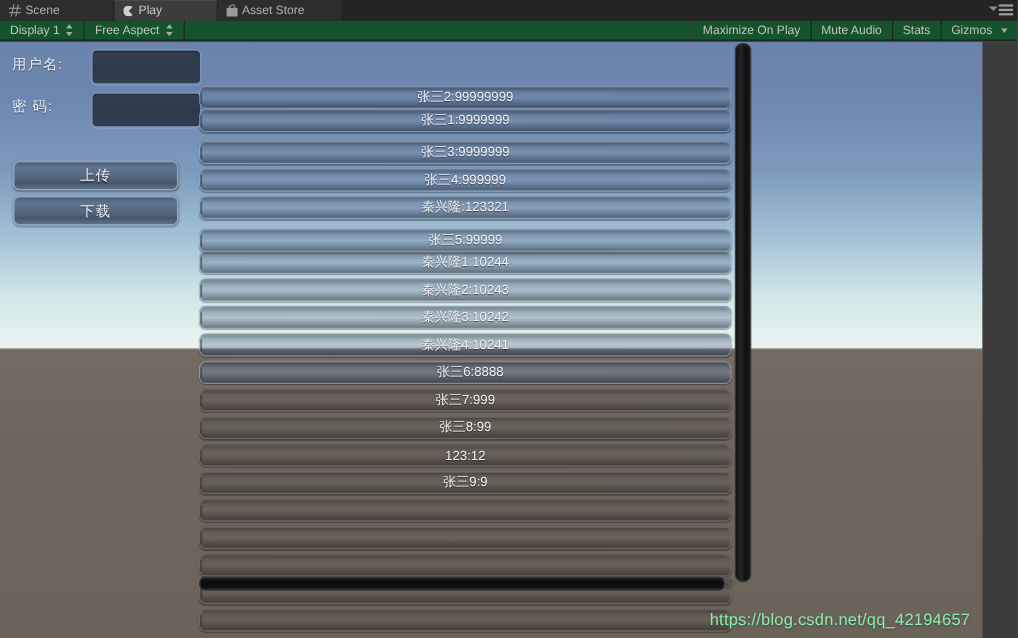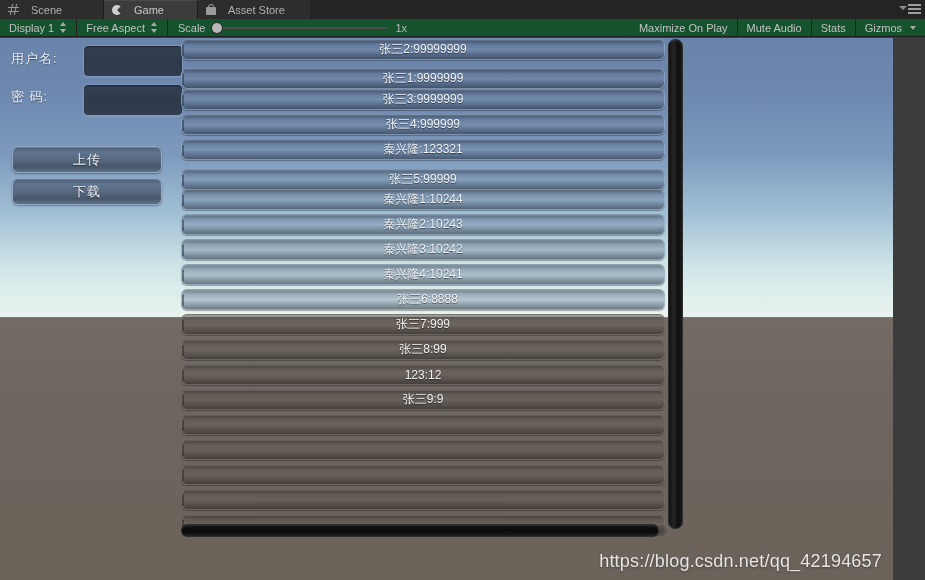--- a/index.html
+++ b/index.html
@@ -27,21 +27,21 @@
     left: 0; top: 0;
     width: 925px; height: 19px;
     background: #242424;
     border-bottom: 1px solid #202020;
   }
   .tab {
     position: absolute;
     top: 0; height: 19px;
     display: flex;
     align-items: center;
-    gap: 12px;
+    gap: 4px;
     padding: 0 10px 0 8px;
     font-size: 11px;
     color: #b0b0b0;
     white-space: nowrap;
     border-right: 1px solid #1d1d1d;
   }
   .tab.inactive { background: #2d2d2d; }
   .tab.active {
     background: #3c3c3c;
     color: #c8c8c8;
@@ -268,20 +268,21 @@
         rgba(118,139,167,0.42) 52%,
         rgba(58,72,92,0.55) 84%,
         rgba(38,48,64,0.62) 100%);
     box-shadow: inset 0 1px 0 rgba(255,255,255,0.14), 0 1px 1px rgba(0,0,0,0.30);
     display: flex; align-items: center; justify-content: center;
     font-size: 12px;
     color: #f0f3f7;
     text-shadow: 0 1px 1px rgba(0,0,0,0.55);
     white-space: nowrap;
     overflow: hidden;
+    margin-top: 39px;
   }
   .listrow.dark {
     border-color: rgba(120,114,108,0.75);
     background:
       linear-gradient(to bottom,
         rgba(28,26,24,0.48) 0%,
         rgba(86,80,74,0.42) 26%,
         rgba(98,92,85,0.36) 52%,
         rgba(52,48,44,0.48) 84%,
         rgba(34,31,28,0.55) 100%);
@@ -338,22 +339,22 @@
     border-radius: 0 6px 6px 0;
     border: 1px solid rgba(120,114,108,0.7);
     border-left: none;
     background: rgba(70,65,60,0.35);
   }
 
   
   .watermark {
     position: absolute;
     right: 11px; bottom: 8px;
-    font-size: 18px;
-    color: #e5e5e5;
+    font-size: 15px;
+    color: #86efac;
     letter-spacing: 0.2px;
     text-shadow: 0 1px 2px rgba(0,0,0,0.35);
     white-space: nowrap;
   }
 </style>
 </head>
 <body>
 
 <div id="app">
 
@@ -366,21 +367,21 @@
           <i></i>
           <i></i>
       </span>
       <span>Scene</span>
     </div>
 
     <div class="tab active tab-game">
       <span class="ic ic-game">
           <i></i>
         </span>
-      <span>Game</span>
+      <span>Play</span>
     </div>
 
     <div class="tab inactive tab-store">
       <span class="ic ic-bag">
           <i></i>
           <i></i>
         </span>
       <span>Asset Store</span>
     </div>
 
@@ -407,28 +408,20 @@
     </div>
 
     <div class="tb-btn">
       <span>Free Aspect</span>
       <span class="updown">
           <i></i>
           <i></i>
         </span>
     </div>
 
-    <div class="tb-scale">
-      <span>Scale</span>
-      <span class="slider">
-        <span class="track"></span>
-        <span class="knob" style="left: 0px;"></span>
-      </span>
-      <span class="tb-scaleval">1x</span>
-    </div>
 
     <div class="tb-spacer"></div>
 
     <div class="tb-right">
       <div class="tb-btn tb-sep-left">
         <span>Maximize On Play</span>
       </div>
       <div class="tb-btn">
         <span>Mute Audio</span>
       </div>
@@ -457,21 +450,21 @@
       <div class="gbutton btn-upload">上传</div>
       <div class="gbutton btn-download">下载</div>
     </div>
 
     <div class="listwrap">
       <div id="rows">
           <div class="listrow" style="top: 1px;">
             <span class="nub"></span>
             <span>张三2:99999999</span>
           </div>
-          <div class="listrow" style="top: 30px; text-align: center;">
+          <div class="listrow" style="top: 22px; text-align: center;">
             <span class="nub"></span>
             <span>张三1:9999999</span>
           </div>
           <div class="listrow" style="top: 51px;">
             <span class="nub"></span>
             <span>张三3:9999999</span>
           </div>
           <div class="listrow" style="top: 76px;">
             <span class="nub"></span>
             <span>张三4:999999</span>

